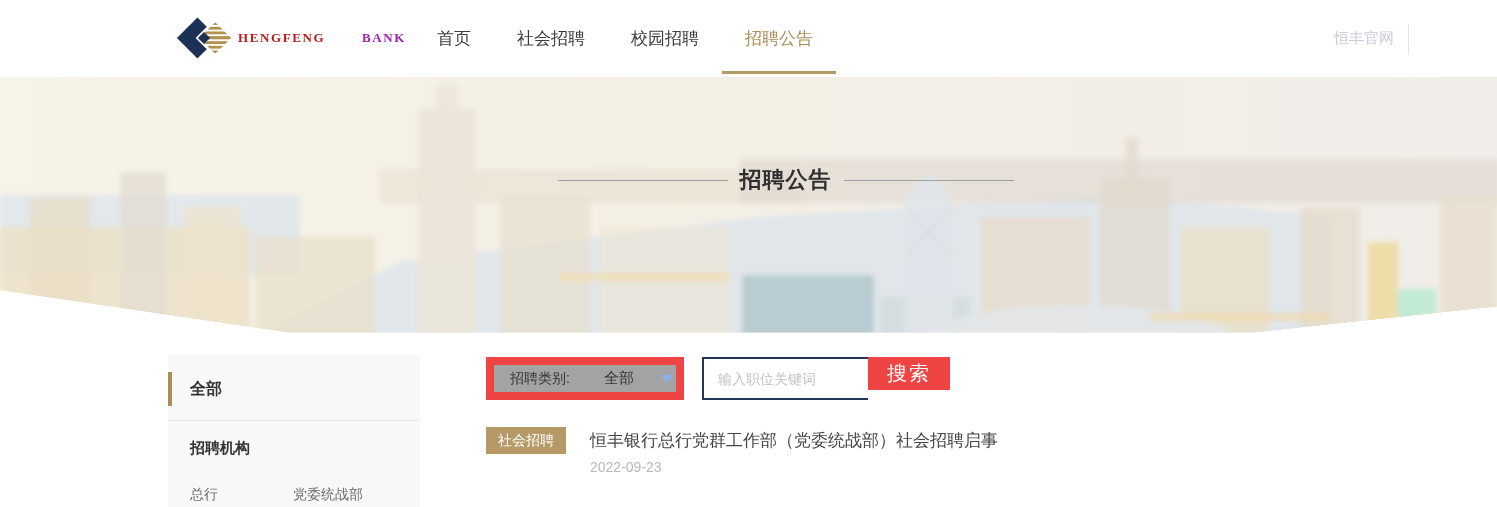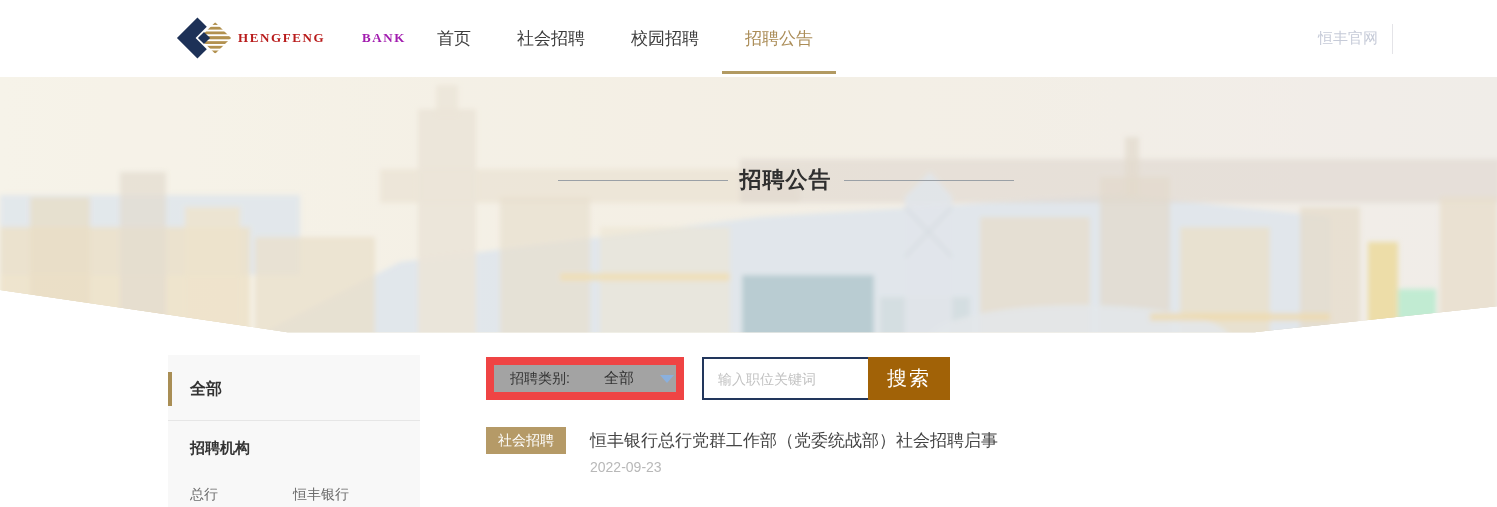--- a/index.html
+++ b/index.html
@@ -16,21 +16,21 @@
   .logo-en { font-family:"Liberation Serif","DejaVu Serif",serif; font-weight:bold; font-size:13px; letter-spacing:1.6px; line-height:16px; }
   .logo-en .en1 { color:#b91c1c; }
   .logo-en .en2 { color:#a21caf;margin-left:32px; }
 
   .nav { position:absolute; left:414px; top:0; height:77px; display:flex; }
   .nav-item { position:relative; height:77px; padding:0 23px; display:flex; align-items:center;
               font-size:17px; font-weight:normal; color:#3d3d3d; cursor:pointer; }
   .nav-item.active { color:#ab8d58; }
   .nav-item.active::after { content:""; position:absolute; left:0; right:0; bottom:3px; height:3px; background:#b29a62; }
 
-  .header-right { position:absolute; right:104px; top:0; height:77px; display:flex; align-items:center; }
+  .header-right { position:absolute; right:88px; top:0; height:77px; display:flex; align-items:center; }
   .official-link { font-size:15px; color:#c6cbd8; cursor:pointer; }
   .header-vline { width:1px; height:30px; background:#e4e4e8; margin-left:14px; }
 
   
   .banner { position:absolute; top:77px; left:0; width:1497px; height:268px;
             clip-path:polygon(0 0, 100% 0, 100% 85.5%, 83.8% 95.2%, 19.2% 95.2%, 0 79.5%);
             background:#efe9dc; }
   .banner svg { display:block; width:1497px; height:268px; }
   .banner-title-row { position:absolute; top:88px; left:0; width:100%; height:30px;
             display:flex; align-items:center; justify-content:center; transform:translateX(37px); }
@@ -50,21 +50,21 @@
 
   
   .filter-row { position:absolute; left:486px; top:357px; display:flex; align-items:stretch; height:43px; }
   .dropdown { width:198px; height:43px; border:8px solid #ef4444; background:#a3a3a3; display:flex; align-items:center; cursor:pointer; }
   .dropdown-label { margin-left:16px; font-size:14px; color:#333; }
   .dropdown-value { margin-left:34px; font-size:15px; color:#333; }
   .chevron-down { margin-left:26px; width:0; height:0; border-left:7px solid transparent; border-right:7px solid transparent; border-top:8px solid #8ab0de; }
   .search-box { margin-left:18px; display:flex; height:43px; }
   .search-input { width:166px; height:43px; border:2px solid #22365c; border-right:none; padding:0 14px; font-size:14px; color:#b91c1c; outline:none; }
   .search-input::placeholder { color:#c2c2c2; }
-  .search-btn { width:82px; height:43px; background:#a16207; color:#fff; font-size:20px; border:none; cursor:pointer; letter-spacing:2px; font-family:Liberation Sans, sans-serif; }
+  .search-btn { width:82px; height:33px; background:#ef4444; color:#fff; font-size:20px; border:none; cursor:pointer; letter-spacing:2px; font-family:Liberation Sans, sans-serif; }
 
   
   .list { position:absolute; left:486px; top:427px; width:860px; }
   .list-item { display:flex; align-items:flex-start; cursor:pointer; }
   .list-badge { flex:0 0 auto; width:80px; height:27px; background:#b59a67; color:#fff; font-size:14px;
                 display:flex; align-items:center; justify-content:center; }
   .list-body { margin-left:24px; }
   .list-title { font-size:17px; color:#454545; line-height:27px; }
   .list-date { margin-top:5px; font-size:14px; color:#b8b8b8; }
 </style>
@@ -179,21 +179,21 @@
 
   <div class="sidebar">
     <div class="side-all">
       <span class="side-all-bar"></span>
       <span>全部</span>
     </div>
     <div class="side-divider"></div>
     <div class="side-section-title">招聘机构</div>
     <div class="side-orgs">
       <span class="org-item o0">总行</span>
-      <span class="org-item o1">恒丰银行</span>
+      <span class="org-item o1">党委统战部</span>
     </div>
   </div>
 
   <div class="filter-row">
     <div class="dropdown">
       <span class="dropdown-label">招聘类别:</span>
       <span class="dropdown-value">全部</span>
       <span class="chevron-down"></span>
     </div>
     <div class="search-box">

